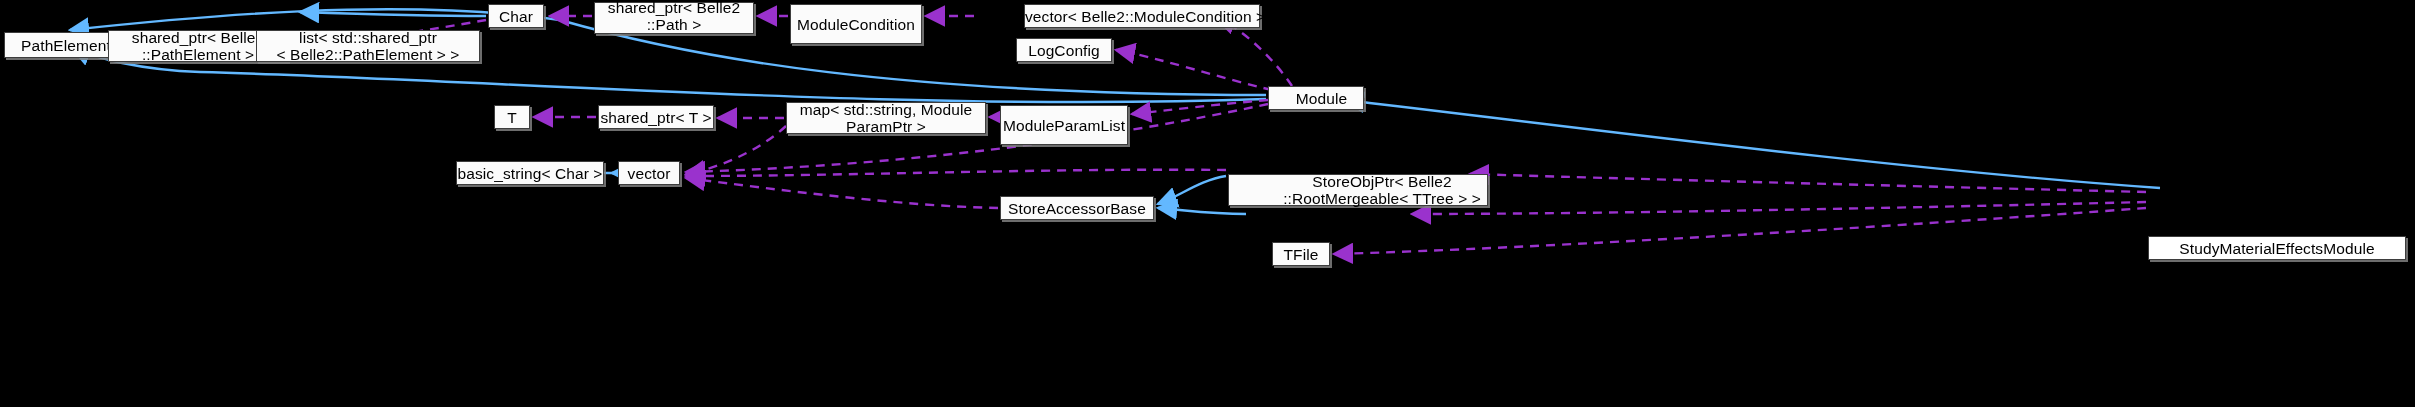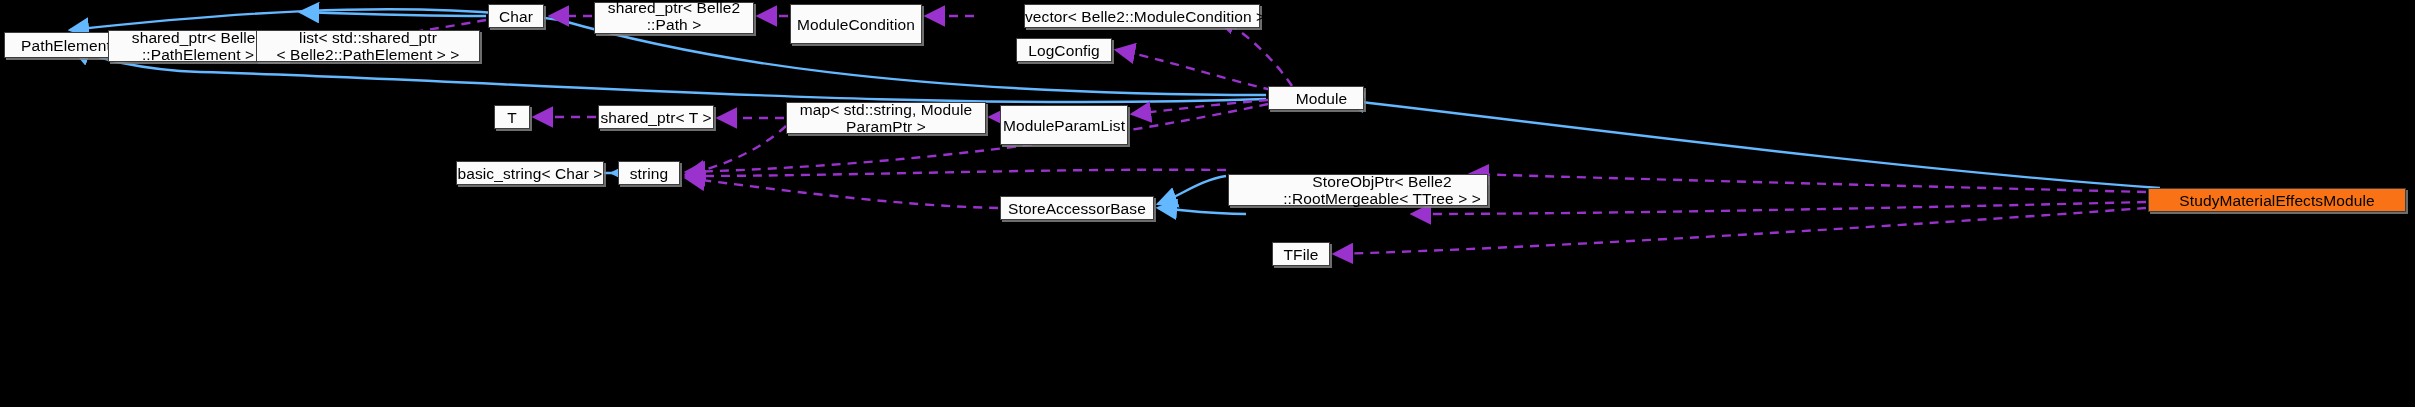--- a/index.html
+++ b/index.html
@@ -35,22 +35,23 @@
     line-height: 17px;
     display: flex;
     align-items: center;
     justify-content: center;
     text-align: center;
     white-space: pre;
     letter-spacing: 0.1px;
     z-index: 5;
   }
   .node.focus {
-    background: #f97316;
+    background: #ffffff;
     border: 1px solid #3d3d3d;
+    margin-top: 48px;
   }
   .node-label {
     display: block;
     width: 100%;
     text-align: center;
     white-space: pre;
   }
 </style>
 </head>
 <body>
@@ -181,21 +182,21 @@
 
   <div class="node" style="left:1000px; top:105px; width:128px; height:40px;">
     <span class="node-label">ModuleParamList</span>
   </div>
 
   <div class="node" style="left:456px; top:161px; width:148px; height:24px;">
     <span class="node-label">basic_string&lt; Char &gt;</span>
   </div>
 
   <div class="node" style="left:618px; top:161px; width:62px; height:24px;">
-    <span class="node-label">string</span>
+    <span class="node-label">vector</span>
   </div>
 
   <div class="node" style="left:1228px; top:174px; width:260px; height:32px;padding-left:48px;">
     <span class="node-label">StoreObjPtr&lt; Belle2
 ::RootMergeable&lt; TTree &gt; &gt;</span>
   </div>
 
   <div class="node" style="left:1000px; top:196px; width:154px; height:24px;">
     <span class="node-label">StoreAccessorBase</span>
   </div>

